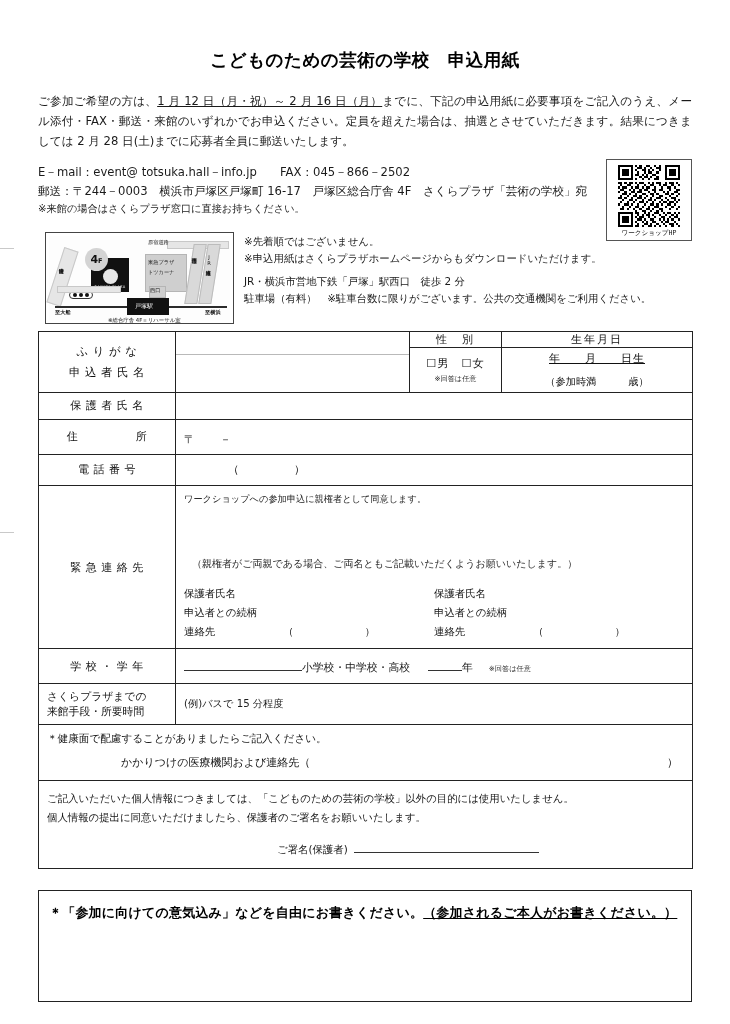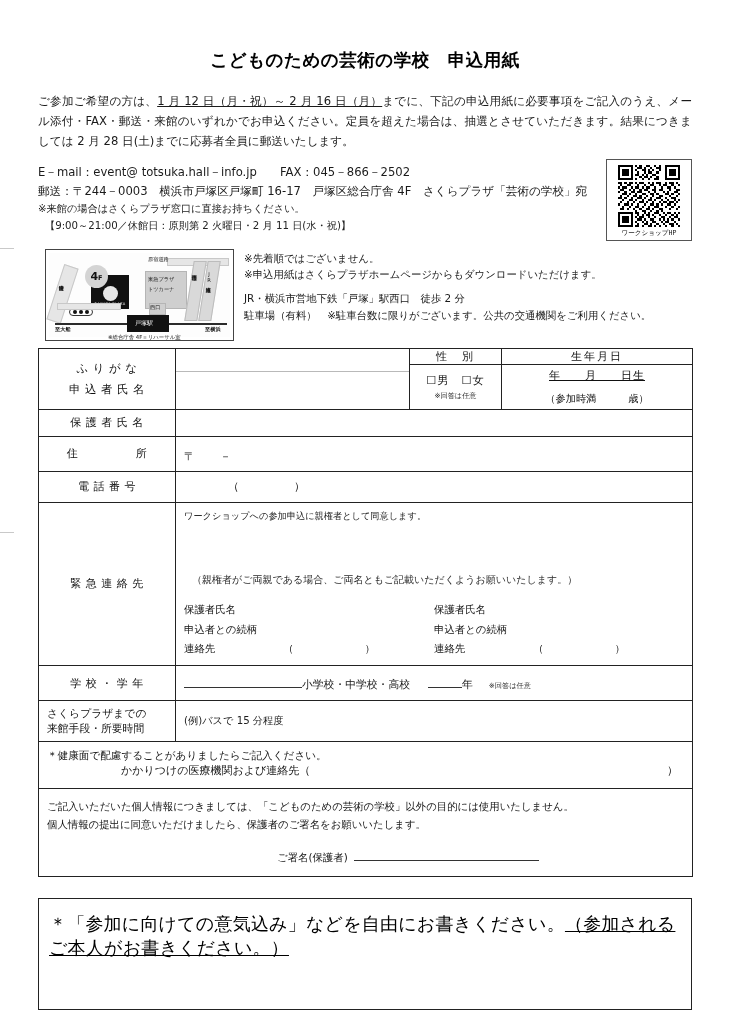--- a/index.html
+++ b/index.html
@@ -368,20 +368,21 @@
     padding: 7px 8px 10px 8px;
   }
   .health .l1 {
     font-size: 10.6px;
     color: #141414;
   }
   .health .l2 {
     font-size: 11px;
     color: #141414;
     padding-left: 74px;
+    margin-top: 9px;
   }
   .health .l2 .rp { float: right; padding-right: 6px; }
   .privacy {
     padding: 8px 8px 10px 8px;
   }
   .privacy div {
     font-size: 10.4px;
     line-height: 1.75;
     color: #141414;
   }
@@ -400,22 +401,22 @@
 
   
   .free-box {
     margin-top: 21px;
     border: 1px solid #222;
     height: 112px;
     box-sizing: border-box;
     padding: 13px 10px 0 10px;
   }
   .free-title {
-    font-size: 18px;
-    font-weight: normal;
+    font-size: 13px;
+    font-weight: bold;
     color: #000;
     letter-spacing: 0.2px;
   }
   .free-title .u { text-decoration: underline; }
 
   
   .crop {
     position: absolute;
     background: #c9c9c9;
   }
@@ -431,21 +432,20 @@
   <h1 class="title">こどものための芸術の学校　申込用紙</h1>
 
   <p class="intro">
     ご参加ご希望の方は、<span class="u">1 月 12 日（月・祝）～ 2 月 16 日（月）</span>までに、下記の申込用紙に必要事項をご記入のうえ、メール添付・FAX・郵送・来館のいずれかでお申込ください。定員を超えた場合は、抽選とさせていただきます。結果につきましては 2 月 28 日(土)までに応募者全員に郵送いたします。
   </p>
 
   <div class="contact-wrap">
     <div class="contact-line">E－mail：event@ totsuka.hall－info.jp　　FAX：045－866－2502</div>
     <div class="contact-line bold">郵送：〒244－0003　横浜市戸塚区戸塚町 16-17　戸塚区総合庁舎 4F　さくらプラザ「芸術の学校」宛</div>
     <div class="contact-small">※来館の場合はさくらプラザ窓口に直接お持ちください。</div>
-    <div class="contact-small indent">【9:00～21:00／休館日：原則第 2 火曜日・2 月 11 日(水・祝)】</div>
 
     <div class="qr-box">
       <svg class="qr-canvas" width="62" height="62" viewBox="0 0 29 29" shape-rendering="crispEdges">
         <rect width="29" height="29" fill="#fff"></rect>
         <g fill="#000">
           <rect x="0" y="0" width="7" height="1"></rect>
             <rect x="0" y="6" width="7" height="1"></rect>
           <rect x="0" y="0" width="1" height="7"></rect>
             <rect x="6" y="0" width="1" height="7"></rect>
           <rect x="2" y="2" width="3" height="3"></rect>

